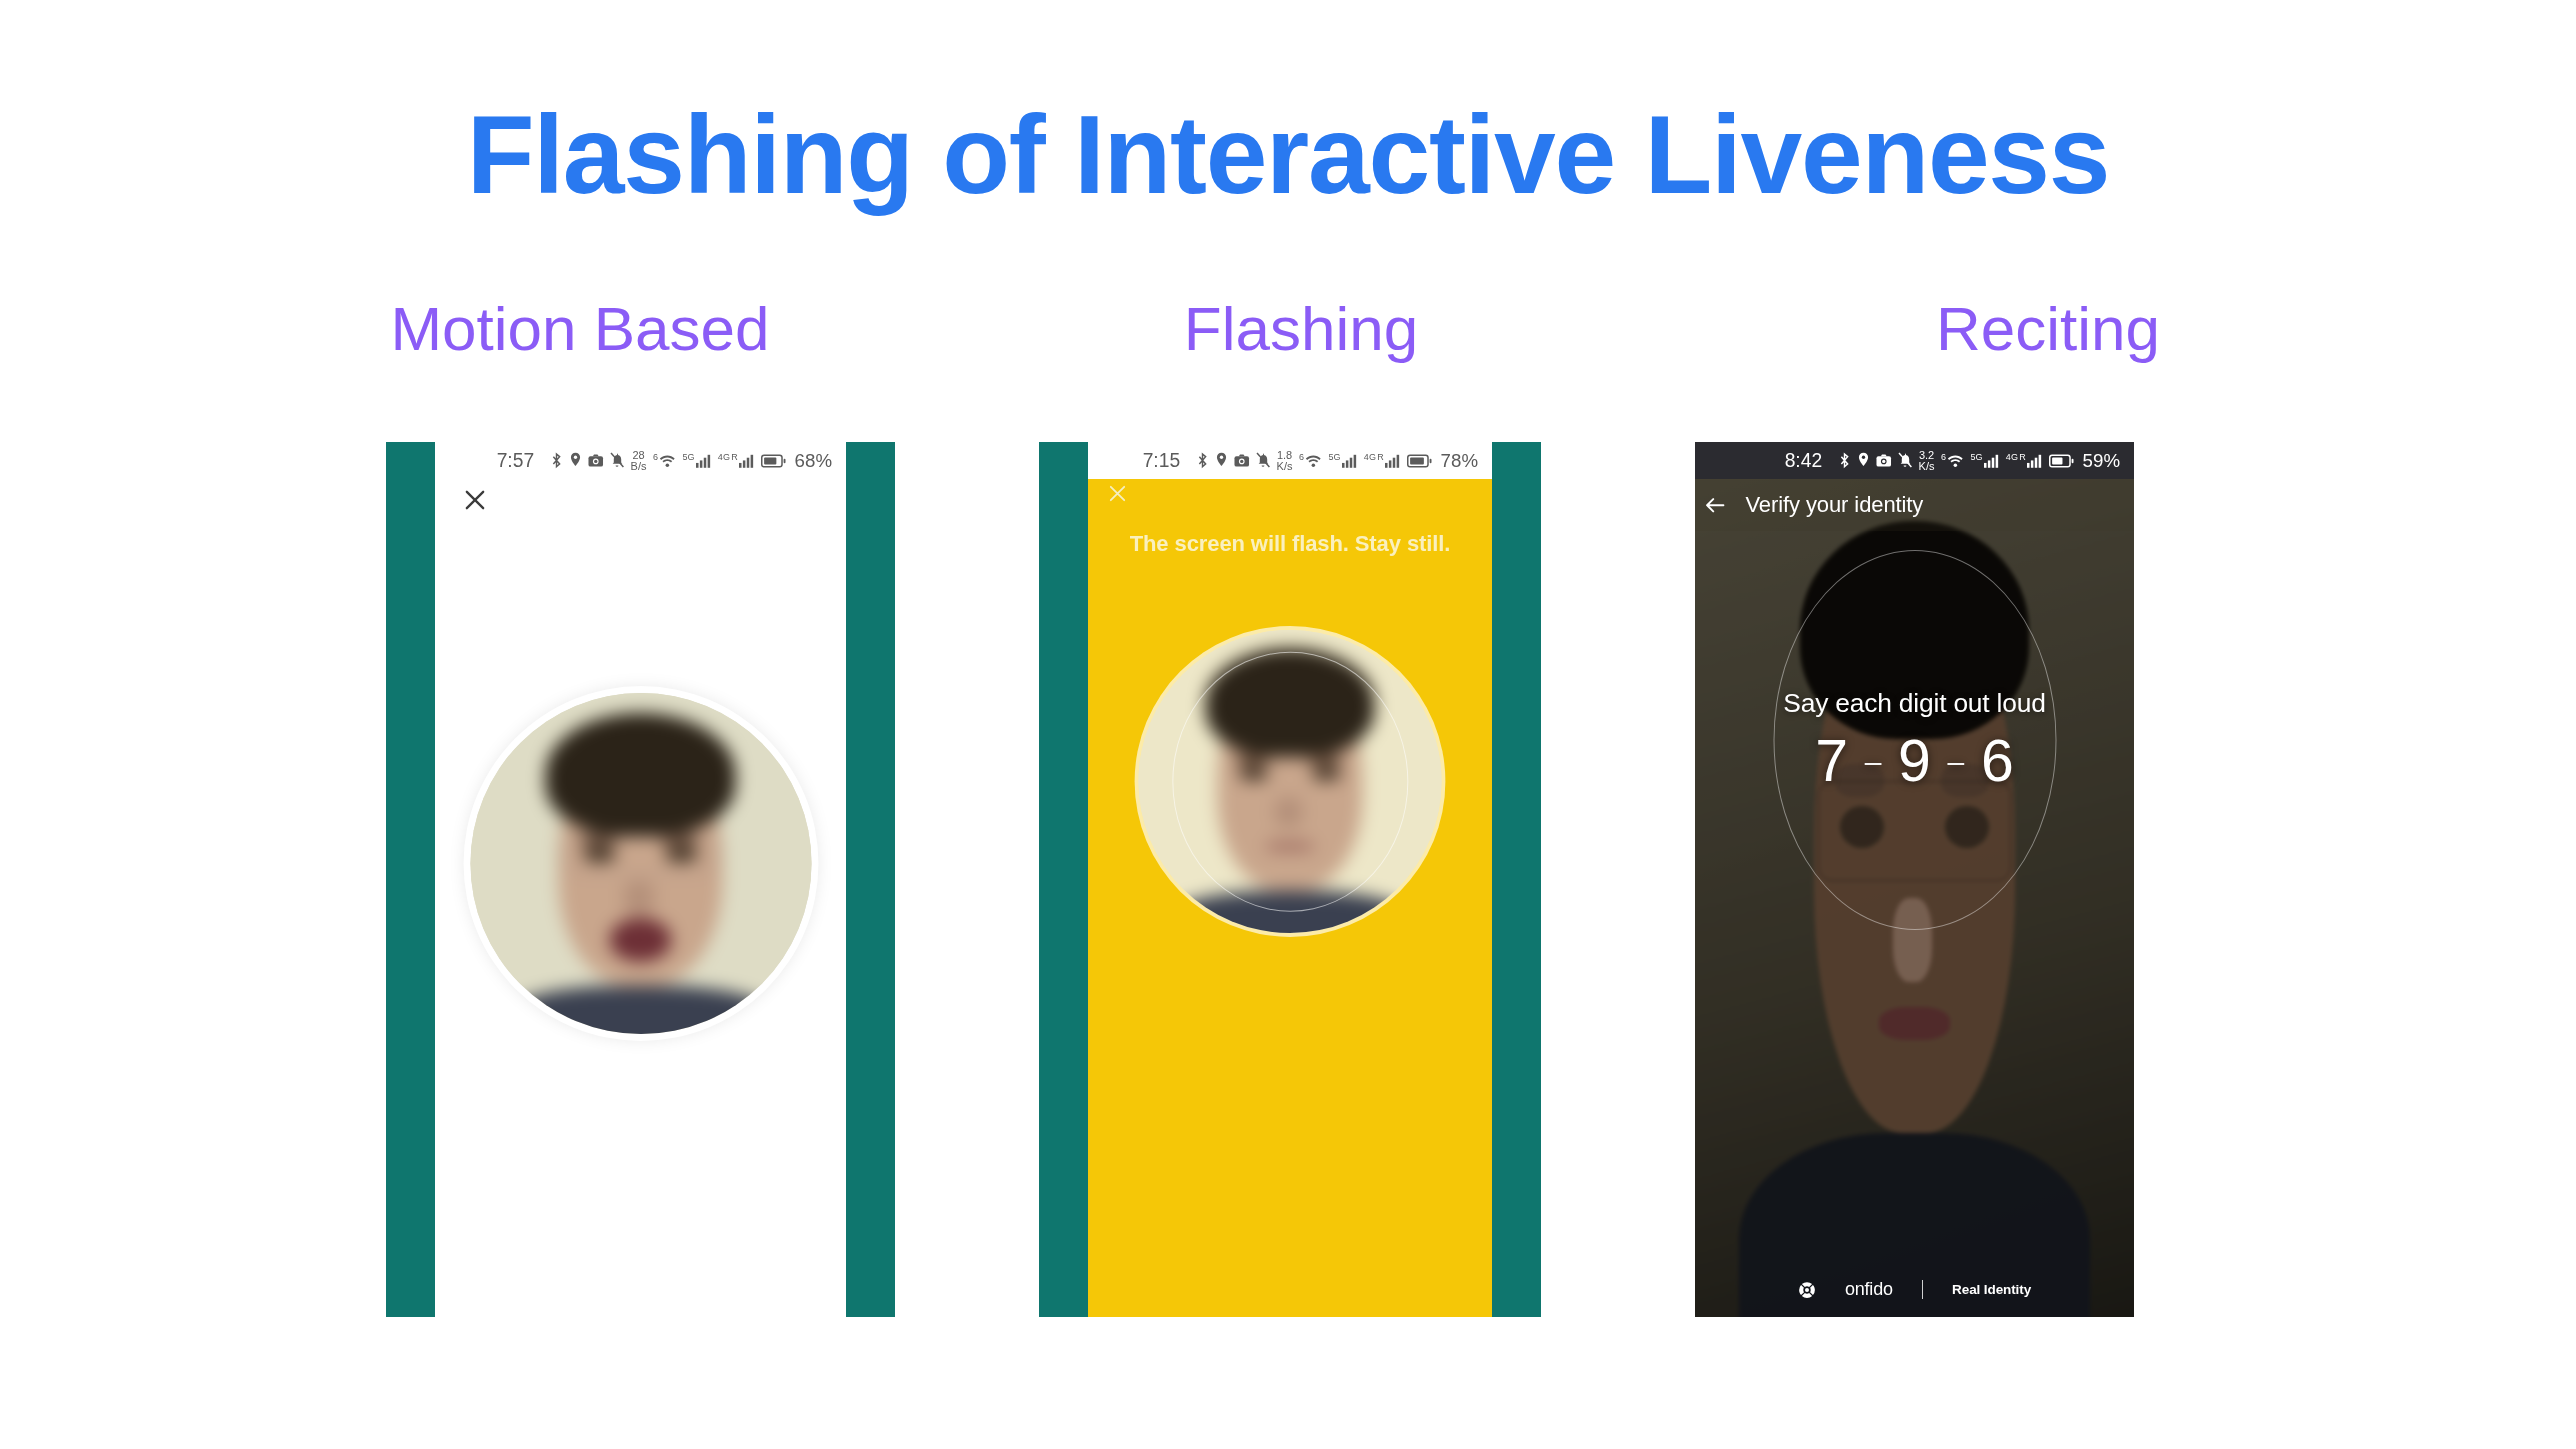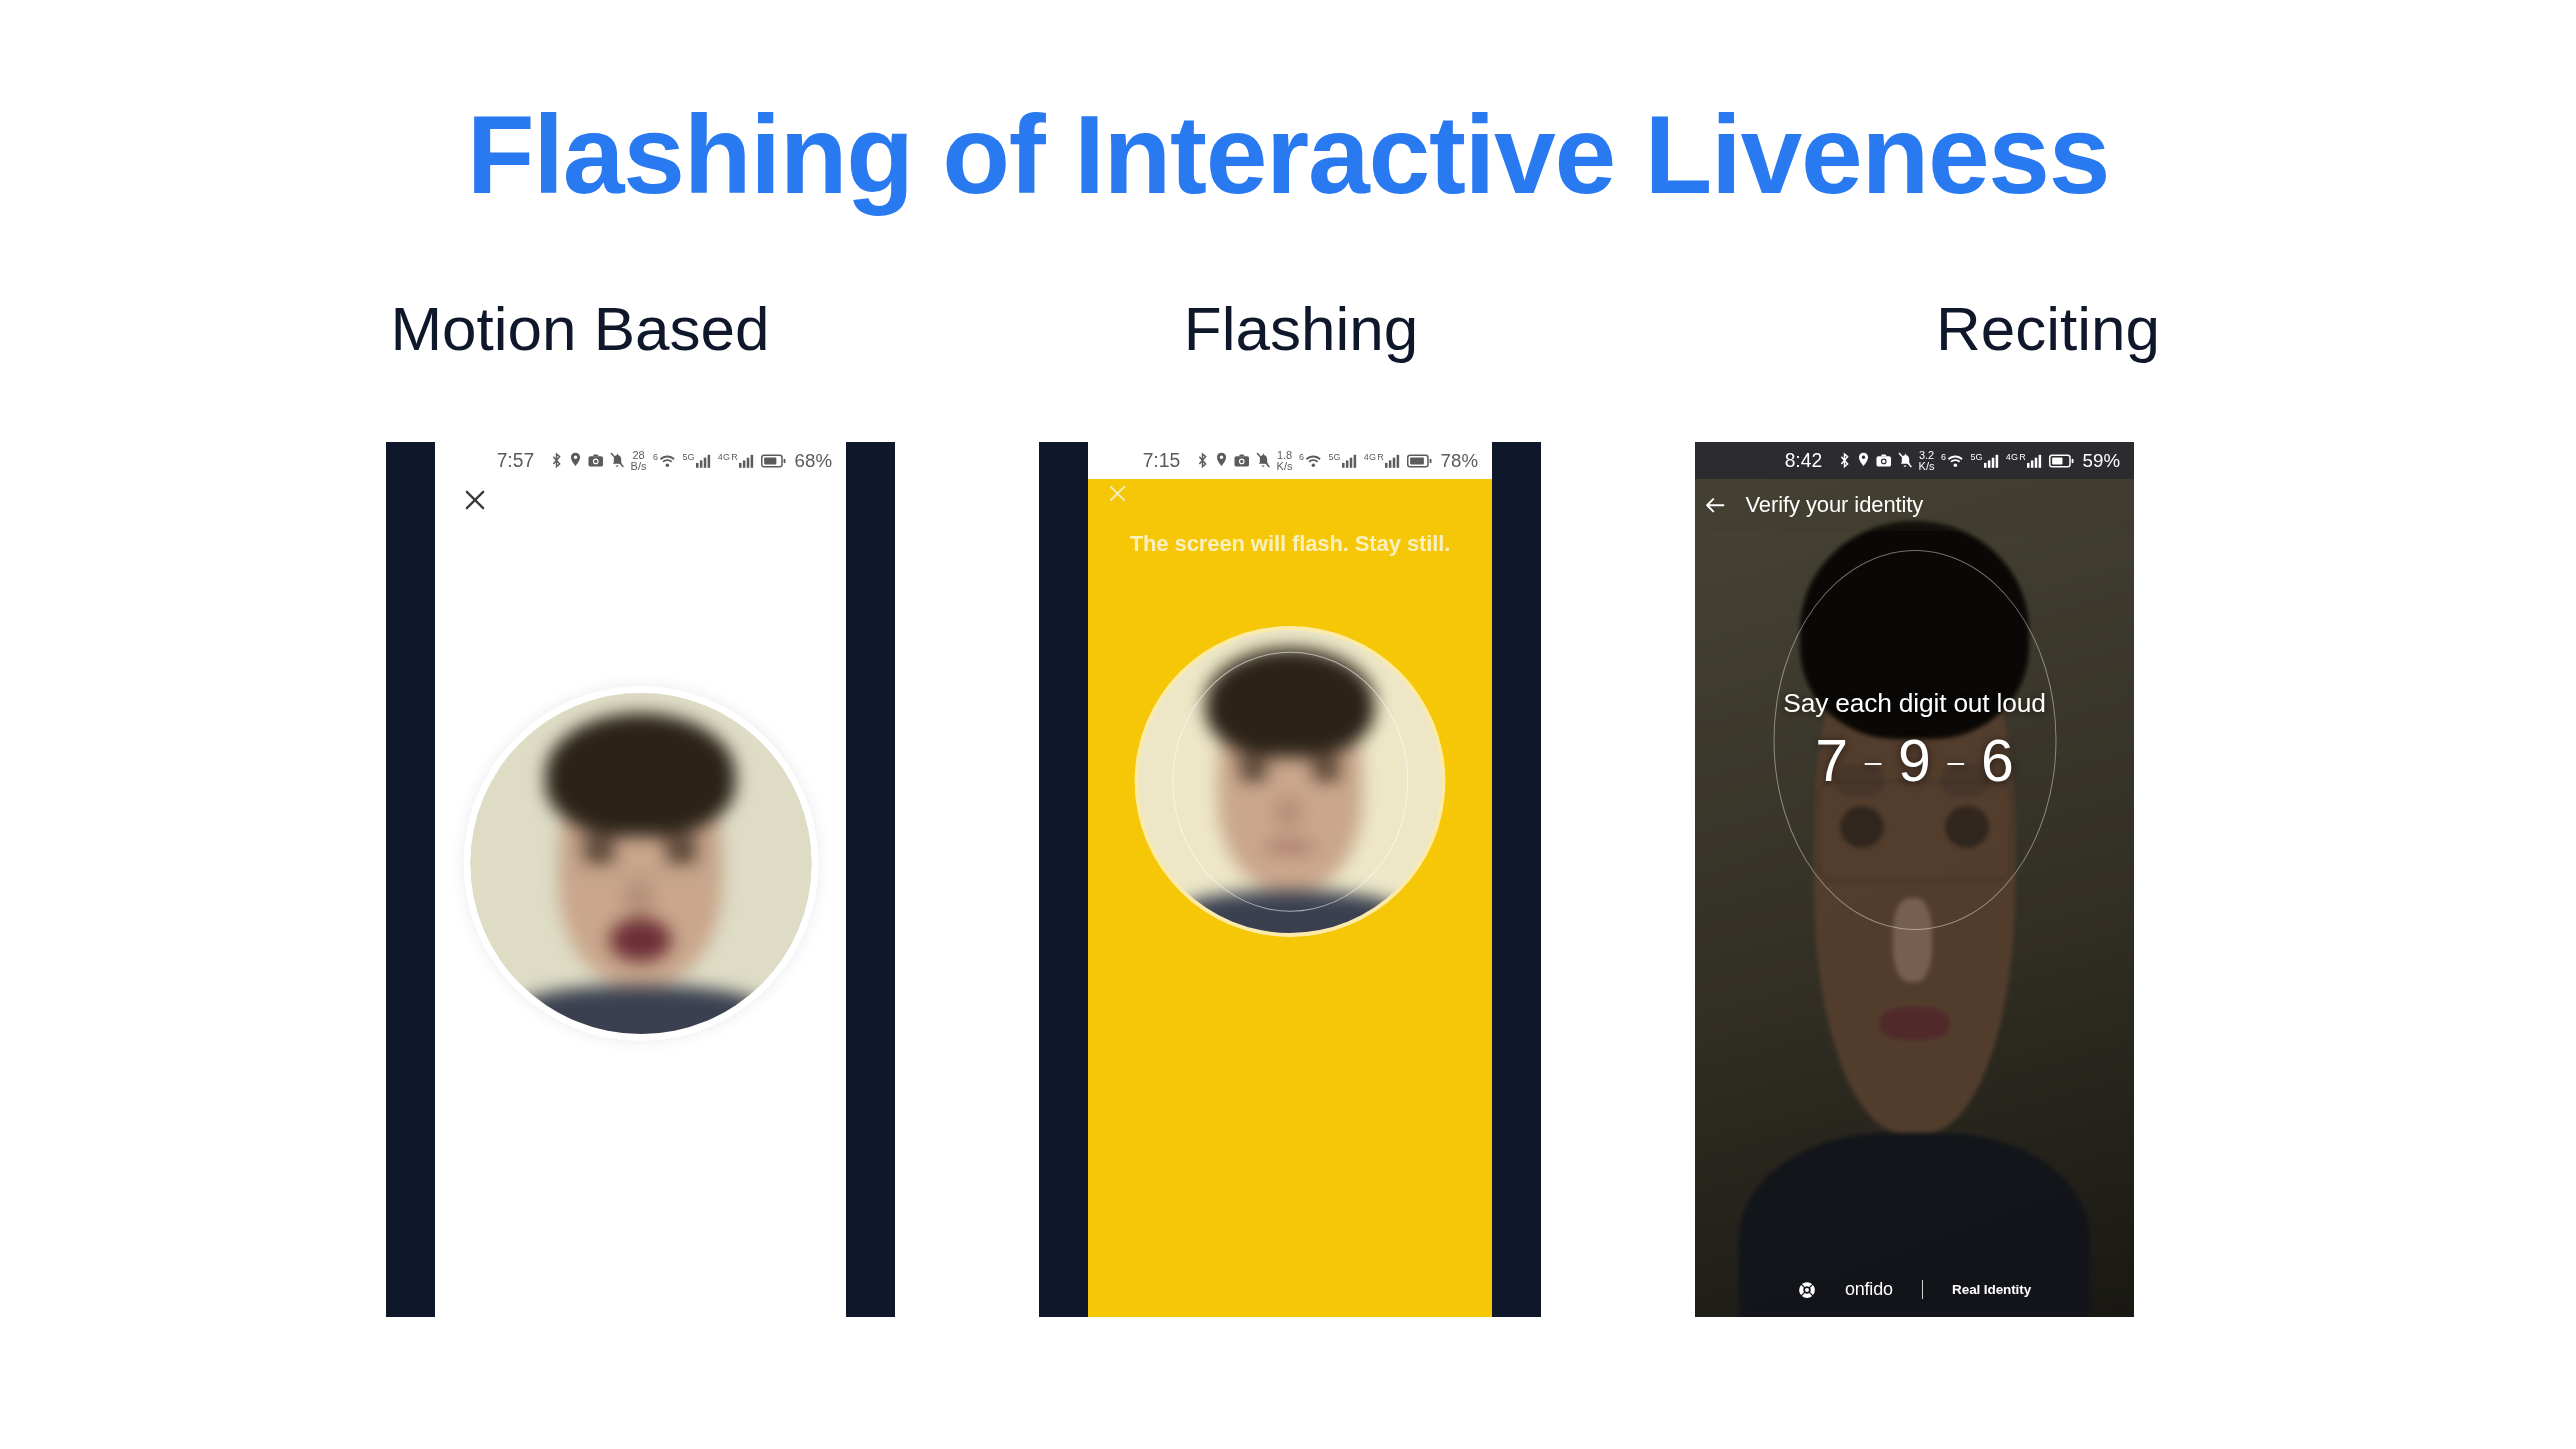--- a/index.html
+++ b/index.html
@@ -24,32 +24,32 @@
     white-space: nowrap;
   }
 
   
   .col-head {
     position: absolute;
     top: 293px;
     font-family: "Liberation Sans", sans-serif;
     font-weight: normal;
     font-size: 62px;
-    color: #0f172a;
+    color: #8b5cf6;
     text-align: center;
     white-space: nowrap;
   }
   #head-motion   { left: 258px;  width: 644px; }
   #head-flashing { left: 979px; width: 644px; }
   #head-reciting { left: 1623px; width: 850px; }
 
   
   .phone {
     position: absolute;
-    background: #0f172a;
+    background: #0f766e;
     overflow: hidden;
   }
   #phone-1 { left: 386px;  top: 442px; width: 509px;  height: 875px; }
   #phone-2 { left: 1039px; top: 442px; width: 502px;  height: 875px; }
   #phone-3 { left: 1695px; top: 442px; width: 439px;  height: 875px; }
 
   
   .screen {
     position: absolute; top: 0; bottom: 0;
     overflow: hidden;

